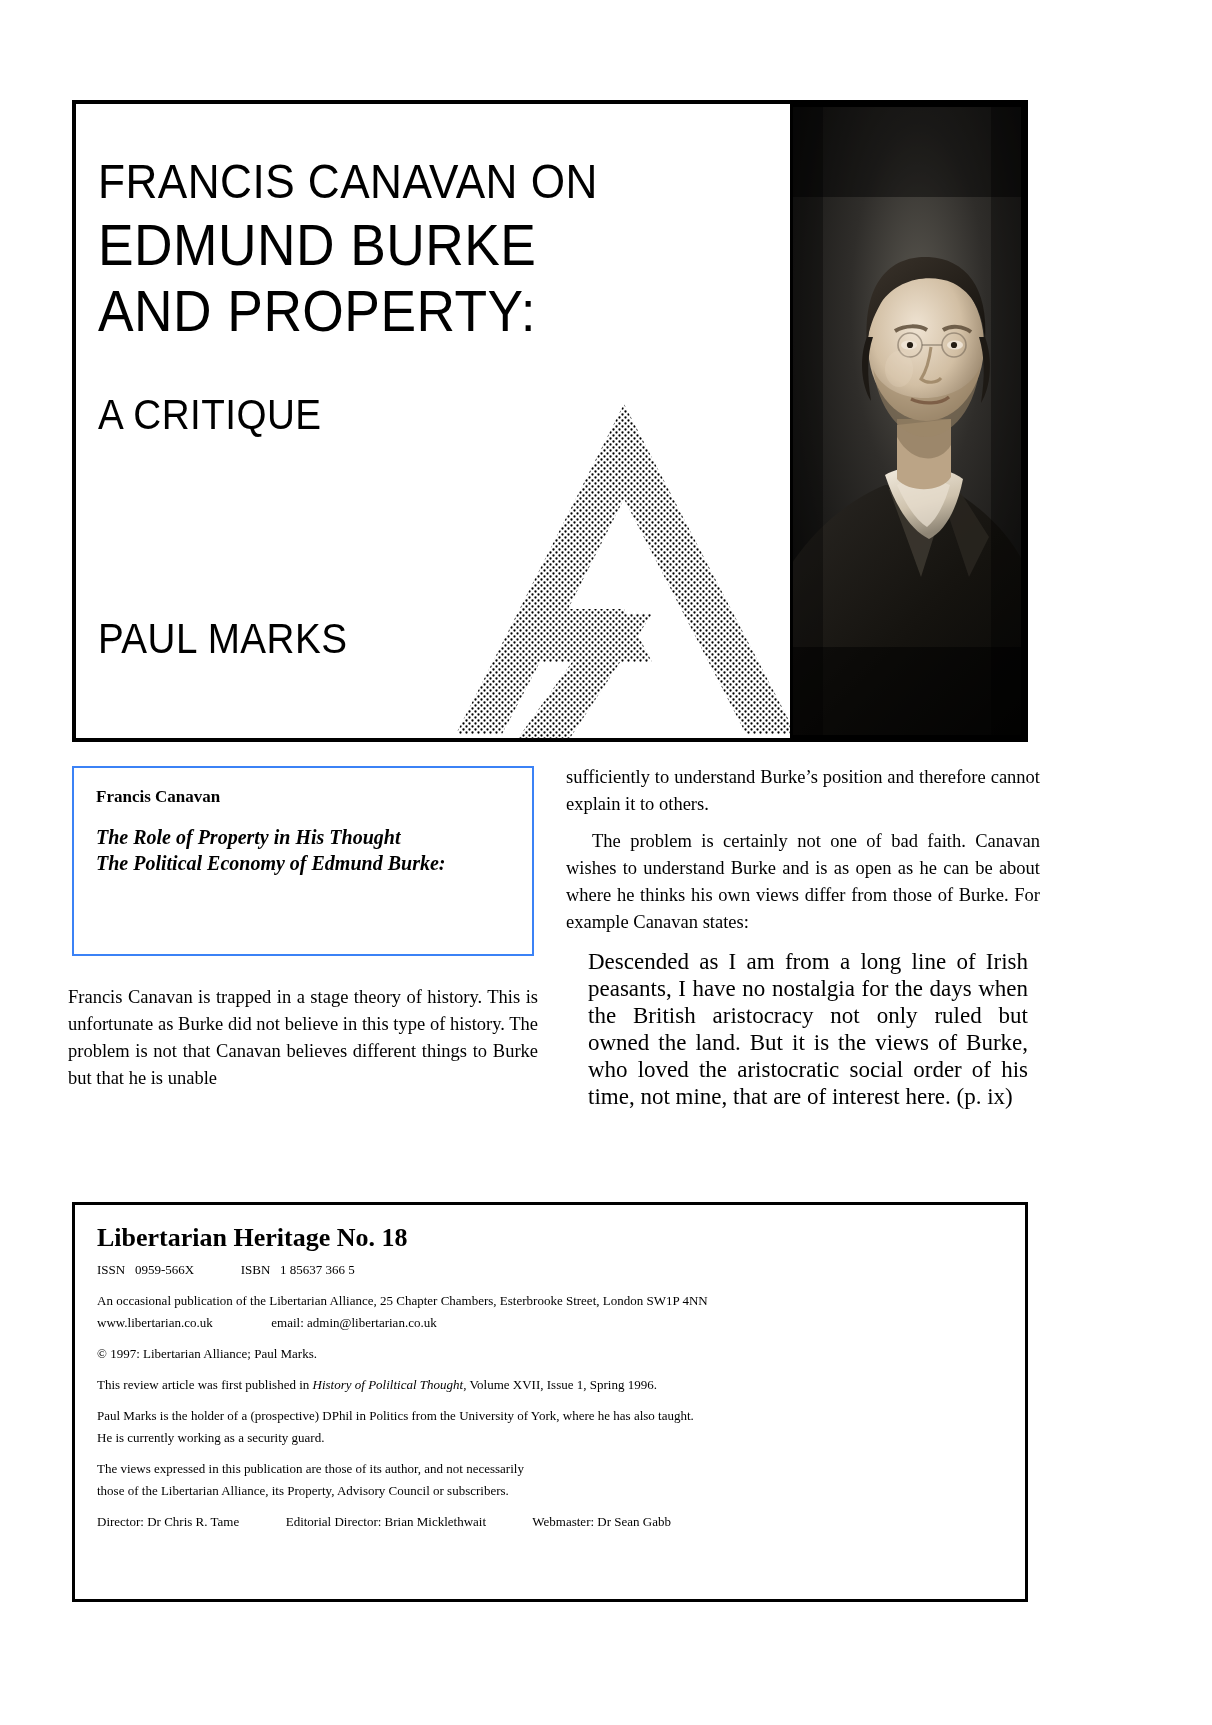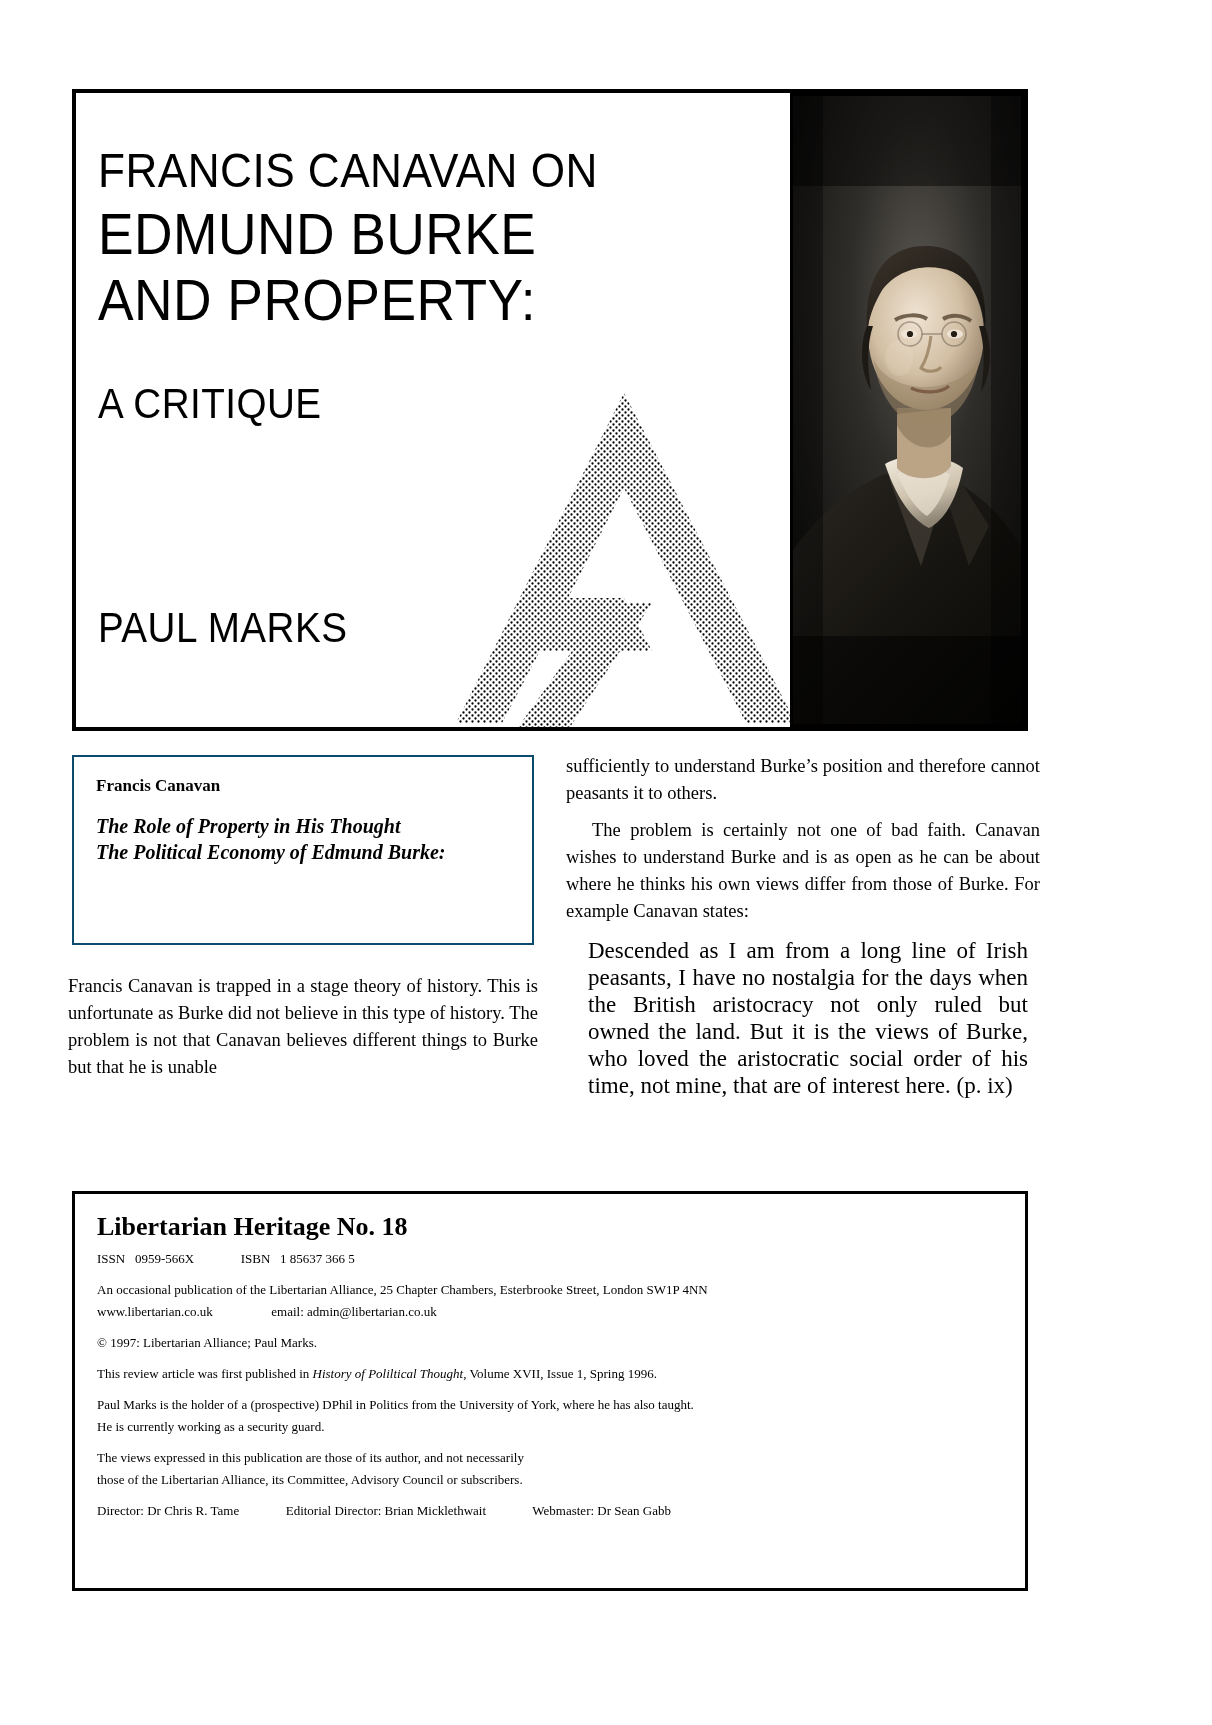--- a/index.html
+++ b/index.html
@@ -11,21 +11,21 @@
     width: 1212px;
     height: 1725px;
     font-family: "Liberation Serif", serif;
     color: #000000;
     position: relative;
     overflow: hidden;
   }
 
   .page {
     position: absolute;
-    left: 0; top: 5px;
+    left: 0; top: 16px;
     width: 1212px;
     height: 1277px;
   }
 
   
   .title-box {
     position: absolute;
     left: 72px;
     top: 84px;
     width: 956px;
@@ -100,21 +100,21 @@
     left: 0; top: 0; right: 0; bottom: 0;
   }
 
   
   .book-box {
     position: absolute;
     left: 72px;
     top: 750px;
     width: 462px;
     height: 190px;
-    border: 2px solid #0c4a6e;
+    border: 2px solid #3b82f6;
     box-sizing: border-box;
     padding: 18px 20px 0 22px;
   }
   .book-author {
     font-weight: bold;
     font-size: 17px;
     line-height: 22px;
     margin-bottom: 16px;
   }
   .book-title {
@@ -348,21 +348,21 @@
       <div>The Role of Property in His Thought</div>
       <div>The Political Economy of Edmund Burke:</div>
     </div>
   </div>
 
   <div class="col-left">
     <p class="body-p">Francis Canavan is trapped in a stage theory of history. This is unfortunate as Burke did not believe in this type of history.  The problem is not that Canavan believes different things to Burke but that he is unable</p>
   </div>
 
   <div class="col-right">
-    <p class="body-p">sufficiently to understand Burke’s position and therefore cannot peasants it to others.</p>
+    <p class="body-p">sufficiently to understand Burke’s position and therefore cannot explain it to others.</p>
     <p class="body-p indent">The problem is certainly not one of bad faith.  Canavan wishes to understand Burke and is as open as he can be about where he thinks his own views differ from those of Burke.  For example Canavan states:</p>
     <p class="quote-p">Descended as I am from a long line of Irish peasants, I have no nostalgia for the days when the British aristocracy not only ruled but owned the land.  But it is the views of Burke, who loved the aristocratic social order of his time, not mine, that are of interest here. (p. ix)</p>
   </div>
 
   <div class="footer-box">
 
     <div class="f-title">Libertarian Heritage No. 18</div>
 
     <p class="f-line">
       <span>ISSN</span>
@@ -384,21 +384,21 @@
     <p class="f-line f-gap">© 1997: Libertarian Alliance; Paul Marks.</p>
 
     <p class="f-line f-gap">
       <span>This review article was first published in </span><span class="f-ital">History of Poliltical Thought</span><span>, Volume XVII, Issue 1, Spring 1996.</span>
     </p>
 
     <p class="f-line f-gap">Paul Marks is the holder of a (prospective) DPhil in Politics from the University of York, where he has also taught.</p>
     <p class="f-line">He is currently working as a security guard.</p>
 
     <p class="f-line f-gap">The views expressed in this publication are those of its author, and not necessarily</p>
-    <p class="f-line">those of the Libertarian Alliance, its Committee, Advisory Council or subscribers.</p>
+    <p class="f-line">those of the Libertarian Alliance, its Property, Advisory Council or subscribers.</p>
 
     <p class="f-line f-gap">
       <span>Director:  Dr Chris R. Tame</span>
       <span class="f-tab"></span>
       <span>Editorial Director:  Brian Micklethwait</span>
       <span class="f-tab"></span>
       <span>Webmaster:  Dr Sean Gabb</span>
     </p>
 
   </div>

